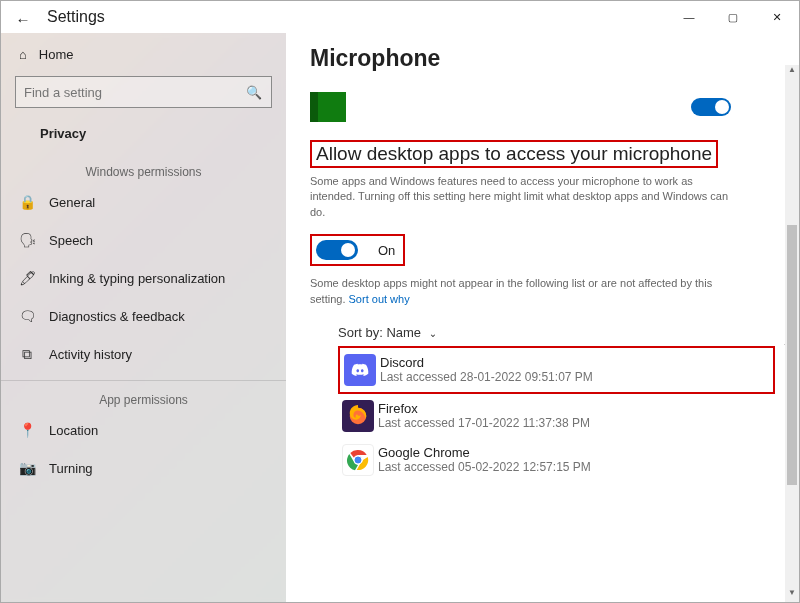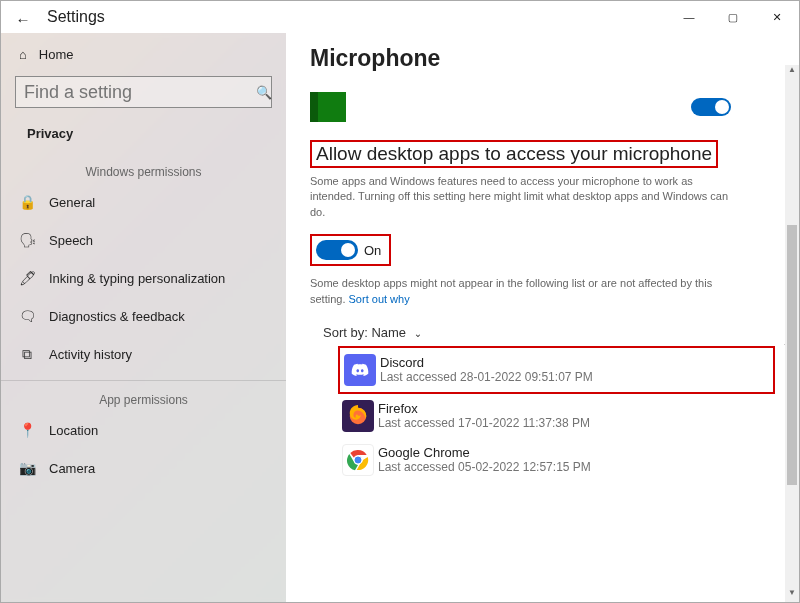--- a/index.html
+++ b/index.html
@@ -43,25 +43,25 @@
     padding:8px 18px; font-size:13px; color:#222;
   }
   .searchwrap { padding:6px 14px 10px 14px;}
   .search {
     display:flex; align-items:center;
     border:1px solid #8a8a8a; background:rgba(255,255,255,0.35);
     height:32px; padding:0 8px;
   }
   .search input {
     flex:1; border:none; background:transparent; outline:none;
-    font-size:18px; color:#555;
+    font-size:13px; color:#555;
   }
   .search .sicon { font-size:13px; color:#555;}
   .current {
-    padding:8px 18px 18px 26px; font-size:13px; font-weight:600;
+    padding:8px 18px 18px 18px; font-size:13px; font-weight:600;margin-left:21px;
   }
   .subhead {
     padding:6px 18px 4px 18px; font-size:12px; color:#666;text-align:center;
   }
   .navitem {
     display:flex; align-items:center; gap:14px;
     padding:11px 18px; font-size:13px; color:#222;
   }
   .navitem .icn { width:16px; text-align:center; font-size:14px; color:#333;}
   .divider { height:1px; background:rgba(0,0,0,0.12); margin:6px 0;}
@@ -85,31 +85,31 @@
   .prevrow .ptoggle::after{
     content:""; position:absolute; right:2px; top:2px;
     width:14px; height:14px; border-radius:50%; background:#fff;
   }
   h2.section {
     font-size:19px; font-weight:400; margin:4px 0 6px 0;
   }
   .redbox { border:2px solid #d00000; padding:1px 4px; display:inline-block;}
   p.desc { font-size:11px; color:#666; line-height:1.4; margin-bottom:14px; max-width:420px;}
   .togglerow { display:flex; align-items:center; gap:12px; margin-bottom:10px;}
-  .togglerow .red { border:2px solid #d00000; padding:4px 8px 4px 4px; display:flex; align-items:center; gap:6px;}
+  .togglerow .red { border:2px solid #d00000; padding:4px 8px 4px 4px; display:flex; align-items:center; gap:20px;}
   .toggle {
     width:42px; height:20px; border-radius:10px; background:#0067c0; position:relative;
   }
   .toggle::after{
     content:""; position:absolute; right:3px; top:3px;
     width:14px; height:14px; border-radius:50%; background:#fff;
   }
   .togglelabel { font-size:13px;}
   a.link { color:#0067c0; text-decoration:none;}
-  .sortby { margin:18px 0 6px 13px; font-size:13px; color:#333;}
+  .sortby { margin:18px 0 6px 28px; font-size:13px; color:#333;}
   .sortby .chev { font-size:10px; margin-left:4px;}
   .applist { margin-left:28px;}
   .appitem {
     display:flex; align-items:center; gap:4px;
     padding:6px 4px;
   }
   .appicon {
     width:32px; height:32px; border-radius:4px;
     display:flex; align-items:center; justify-content:center;
     flex-shrink:0;
@@ -183,21 +183,21 @@
 
       <div class="divider"></div>
       <div class="subhead">App permissions</div>
 
       <div class="navitem">
         <span class="icn">📍</span>
         <span>Location</span>
       </div>
       <div class="navitem">
         <span class="icn">📷</span>
-        <span>Camera</span>
+        <span>Turning</span>
       </div>
     </div>
 
     <div class="main">
       <h1 class="page">Microphone</h1>
 
       <div class="prevrow">
         <div class="picon"></div>
         <div class="ptoggle"></div>
       </div>

